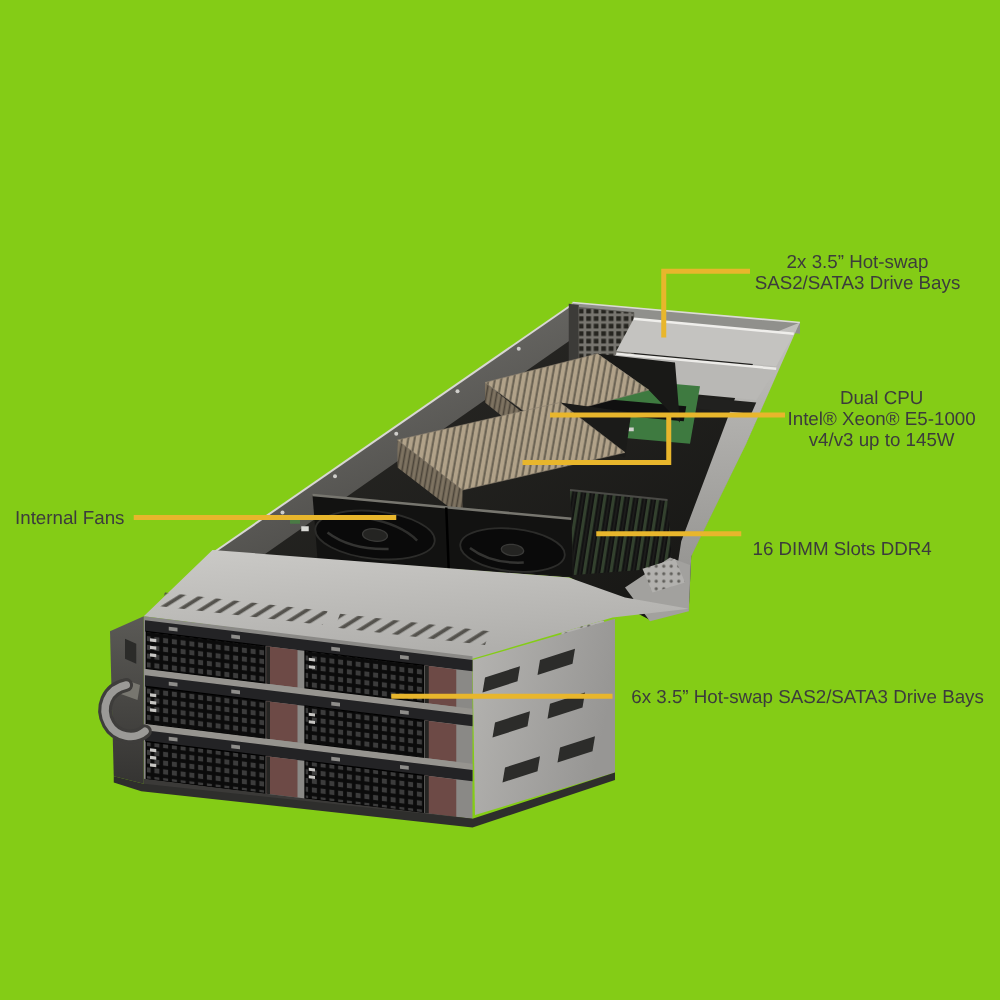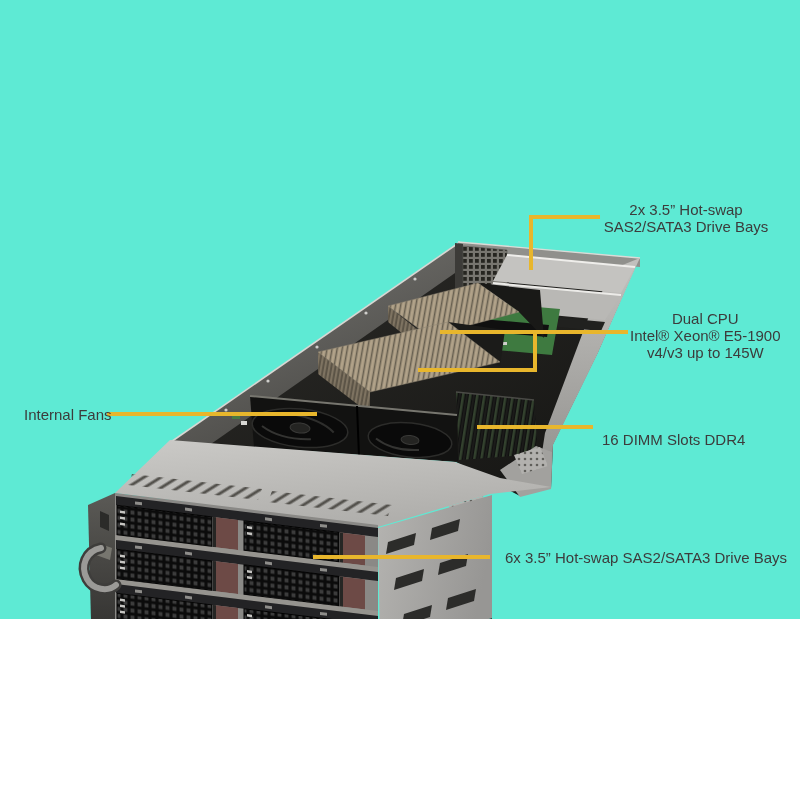--- a/index.html
+++ b/index.html
@@ -1,27 +1,27 @@
 <!DOCTYPE html>
 <html><head>
 <meta charset="utf-8">
 <style>
   html,body{margin:0;padding:0;background:#ffffff;}
   .stage{
-    position:relative;width:800px;height:619px;background:#5eead4;overflow:hidden;
+    position:relative;width:800px;height:800px;background:#84cc16;overflow:hidden;
     font-family:"Liberation Sans", sans-serif;
   }
   .stage svg{position:absolute;left:0;top:0;}
   .callout-label{
     position:absolute;color:#3c3c3c;font-size:15px;line-height:17px;
     white-space:nowrap;
   }
   .lbl-rear-bays{left:561px;top:201px;width:250px;text-align:center;}
   .lbl-dual-cpu{left:630px;top:310px;text-align:center;}
-  .lbl-internal-fans{left:24px;top:406px;}
+  .lbl-internal-fans{left:12px;top:406px;}
   .lbl-dimm{left:602px;top:419px;margin-top:12px;}
   .lbl-front-bays{left:505px;top:549px;}
   .callout-label span{display:block;}
 </style>
 </head>
 <body>
 
 <div class="stage">
 
   <svg width="800" height="800" viewBox="0 0 800 800">
@@ -251,21 +251,21 @@
     </g>
   </svg>
 
   <div class="callout-label lbl-rear-bays">
     <span>2x 3.5” Hot-swap</span>
     <span>SAS2/SATA3 Drive Bays</span>
   </div>
 
   <div class="callout-label lbl-dual-cpu">
     <span>Dual CPU</span>
-    <span>Intel® Xeon® E5-1900</span>
+    <span>Intel® Xeon® E5-1000</span>
     <span>v4/v3 up to 145W</span>
   </div>
 
   <div class="callout-label lbl-internal-fans">Internal Fans</div>
 
   <div class="callout-label lbl-dimm">16 DIMM Slots DDR4</div>
 
   <div class="callout-label lbl-front-bays">6x 3.5” Hot-swap SAS2/SATA3 Drive Bays</div>
 </div>
 

